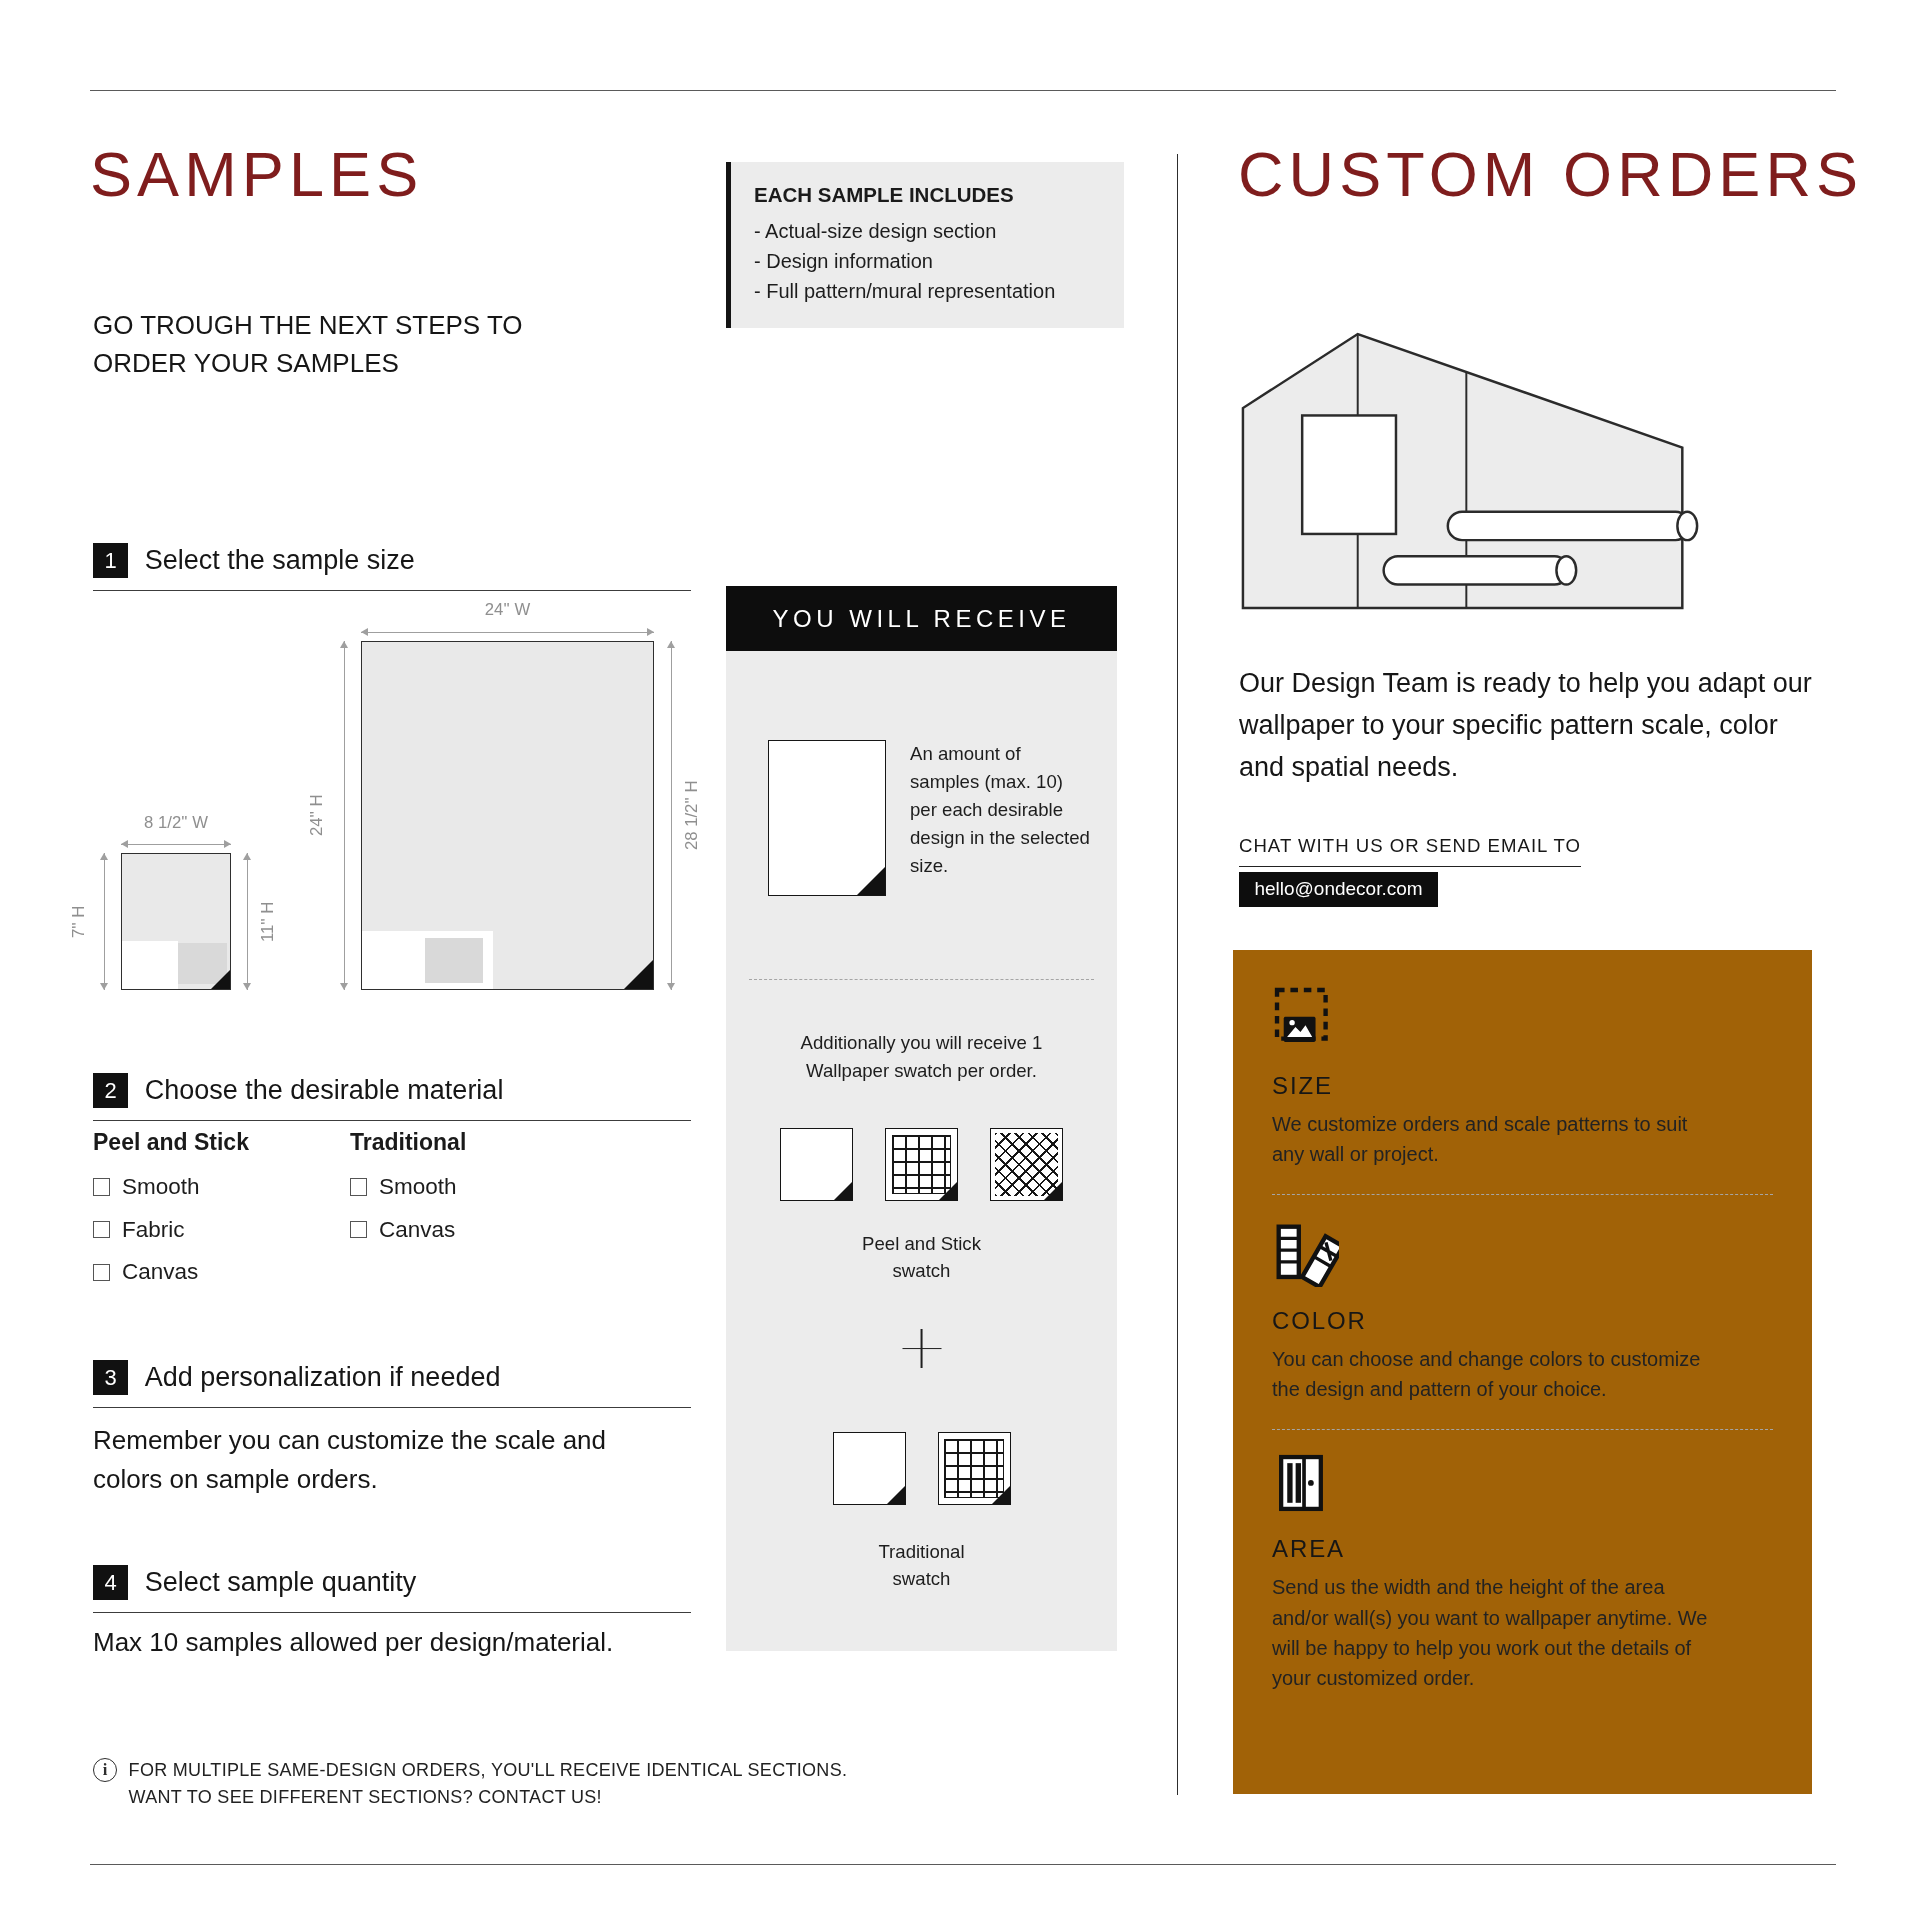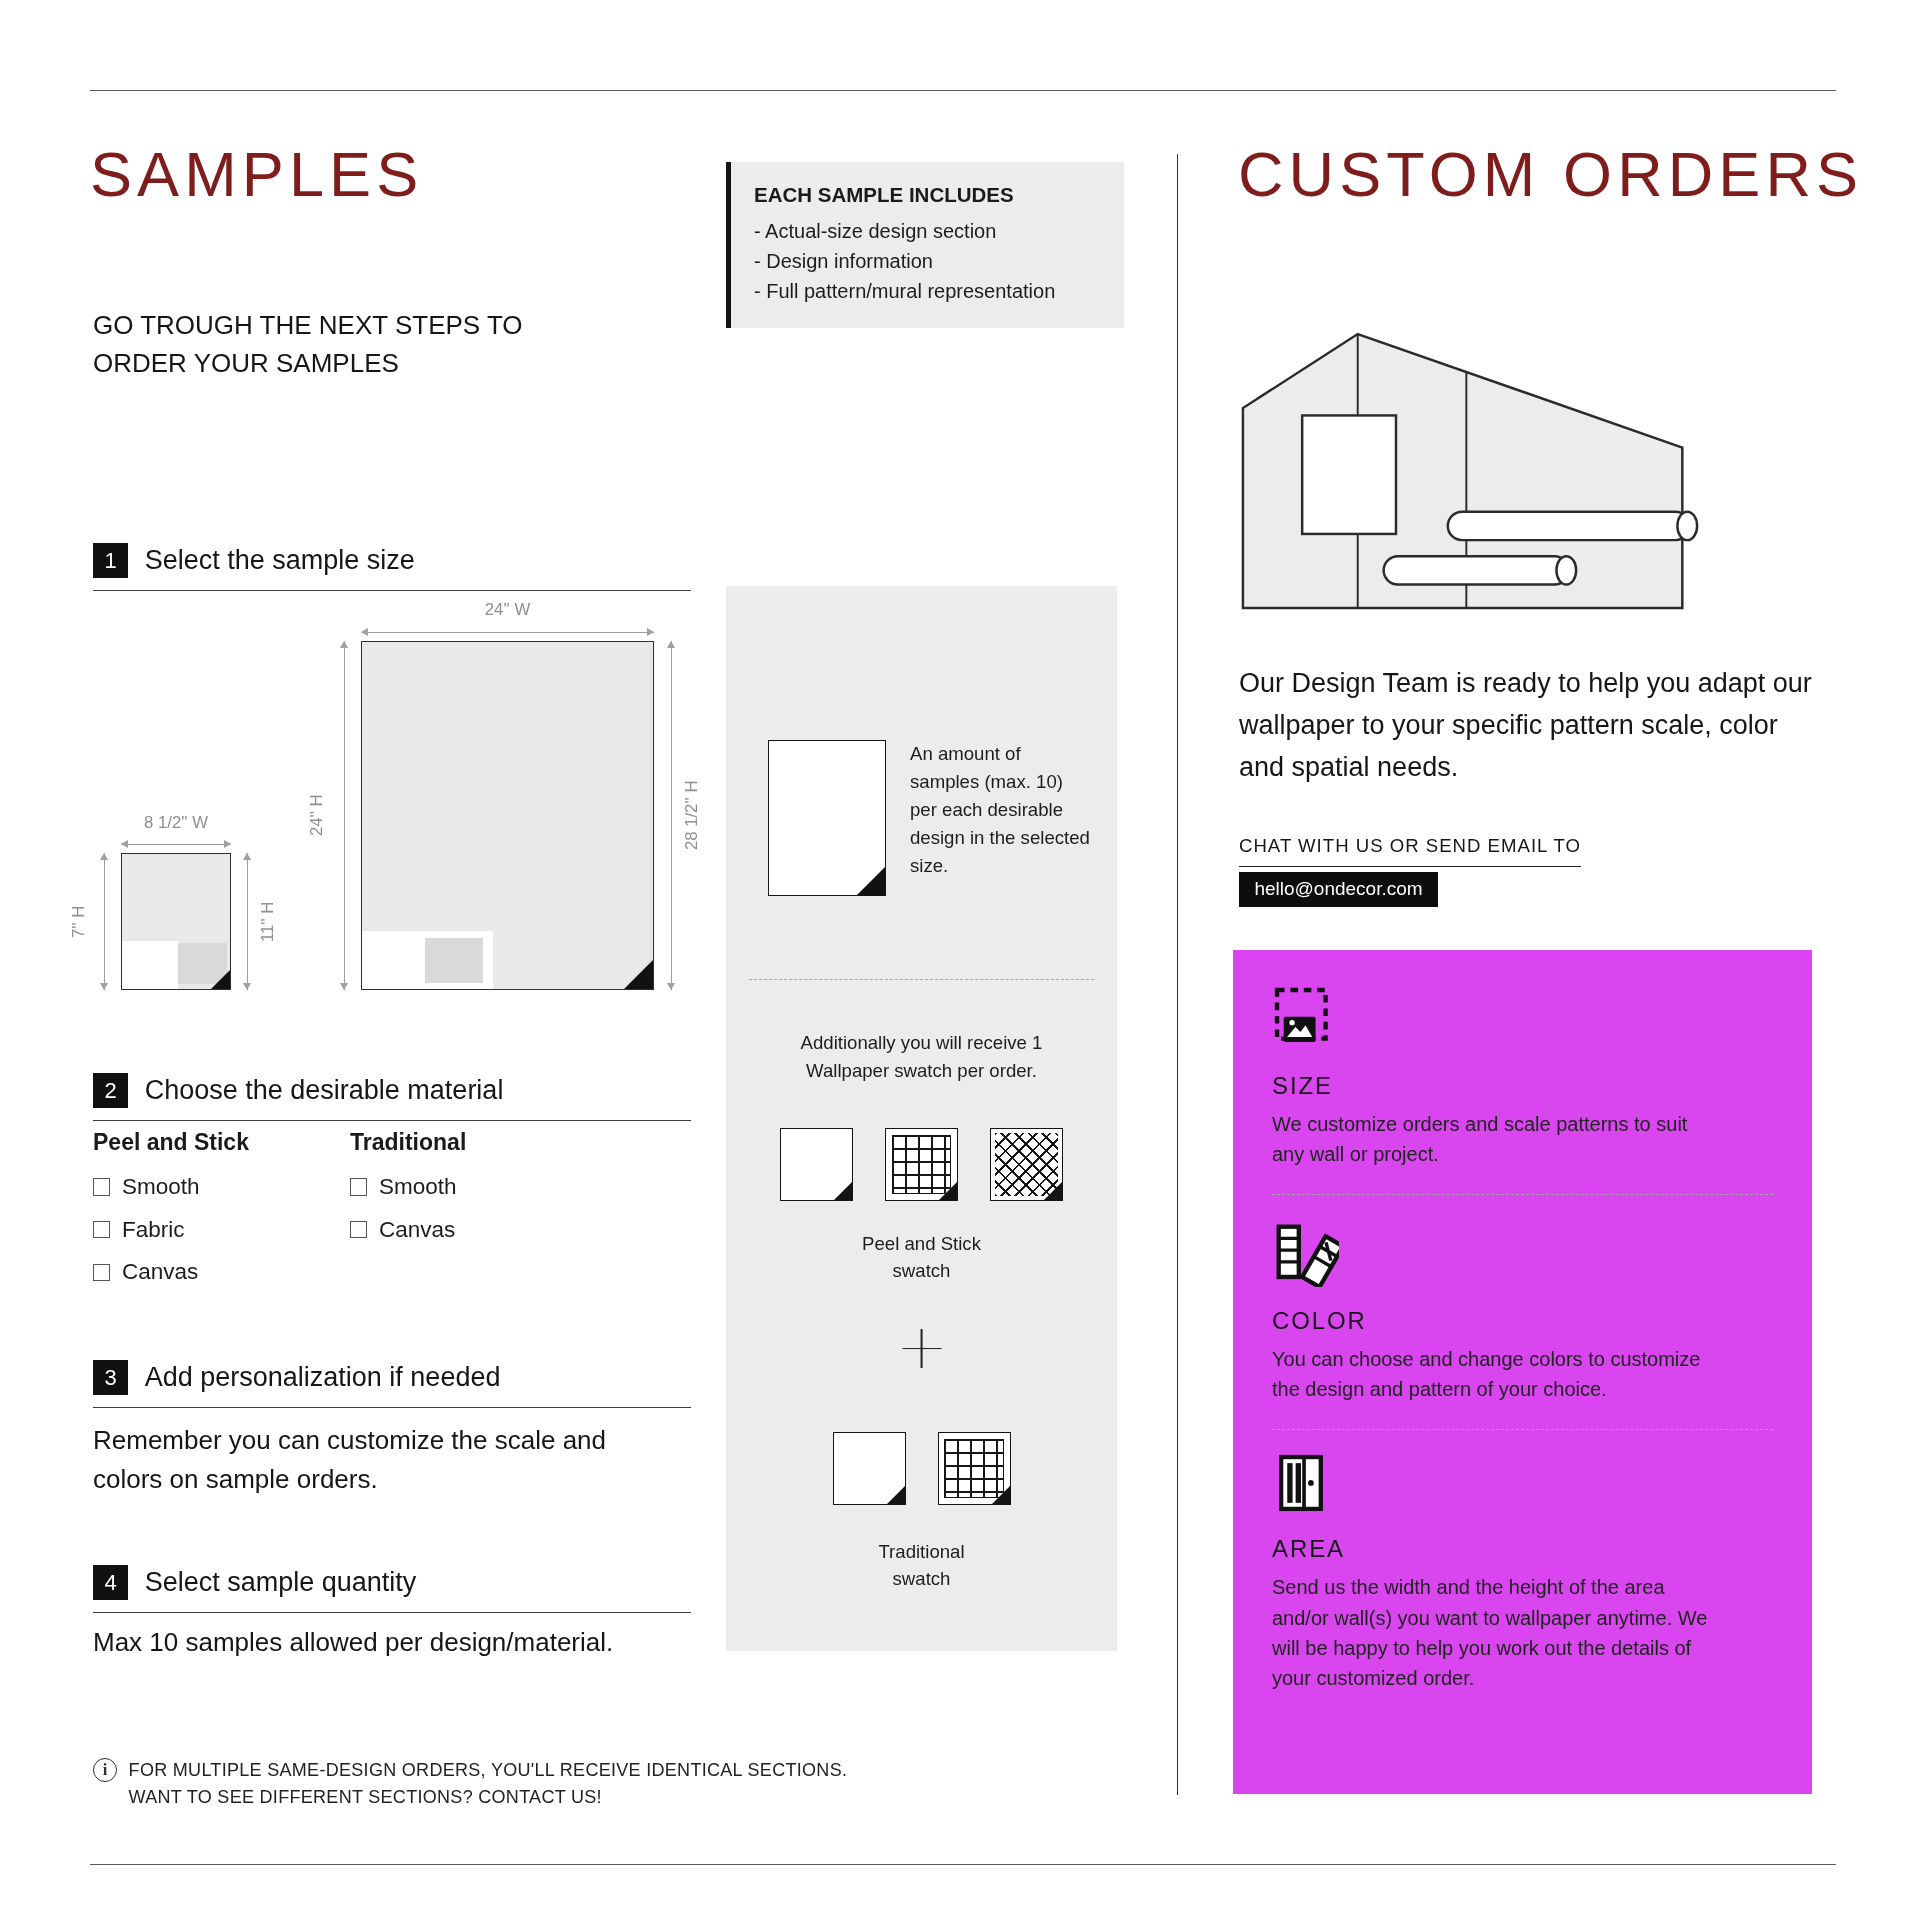--- a/index.html
+++ b/index.html
@@ -98,21 +98,21 @@
   .plus-icon { position:absolute; left:50%; top:743px; transform:translateX(-50%); width:39px; height:39px; }
   .plus-icon::before { content:""; position:absolute; left:50%; top:0; width:1.9px; height:100%; background:#1f1f1f; transform:translateX(-50%); }
   .plus-icon::after { content:""; position:absolute; top:50%; left:0; height:1.9px; width:100%; background:#1f1f1f; transform:translateY(-50%); }
 
   
   .house-illustration { position:absolute; left:1238px; top:329px; width:469px; height:284px; }
   .custom-intro { position:absolute; left:1239px; top:663px; width:578px; font-size:27px; line-height:1.55; color:#161616; }
   .chat-label { position:absolute; left:1239px; top:835px; font-size:18.6px; letter-spacing:1px; color:#171717; padding-bottom:9px; border-bottom:1.3px solid #222; display:inline-block; }
   .email-badge { position:absolute; left:1239px; top:872px; background:#0d0d0d; color:#fff; font-size:19px; padding:6.4px 15.4px; display:inline-block; }
 
-  .features-panel { position:absolute; left:1233px; top:950px; width:579px; height:844px; background:#d946ef; padding:35px 39px; }
+  .features-panel { position:absolute; left:1233px; top:950px; width:579px; height:844px; background:#a16207; padding:35px 39px; }
   .feature-icon { display:block; }
   .feature-name { margin-top:18px; font-size:24px; letter-spacing:1.9px; color:#161616; }
   .feature-text { margin-top:9px; font-size:20px; line-height:1.52; color:#222; max-width:443px; }
   .feat-div { border-top:1.3px dashed #a5a5a5; margin:24.4px 0; }
 </style>
 </head>
 <body>
 
 <div class="page">
 
@@ -212,20 +212,21 @@
     </div>
   </div>
   <div class="note note4">Max 10 samples allowed per design/material.</div>
 
   <div class="footer-note">
     <span class="info-icon"></span>
     <span class="footer-text">FOR MULTIPLE SAME-DESIGN ORDERS, YOU'LL RECEIVE IDENTICAL SECTIONS. WANT TO SEE DIFFERENT SECTIONS? CONTACT US!</span>
   </div>
 
   <div class="receive-panel">
+    <div class="receive-header">YOU WILL RECEIVE</div>
 
     <div class="page-icon">
       <div class="page-fold"></div>
     </div>
     <div class="samples-text">An amount of samples (max. 10) per each desirable design in the selected size.</div>
 
     <div class="rec-divider"></div>
 
     <div class="additional-text">Additionally you will receive 1 Wallpaper swatch per order.</div>
 

